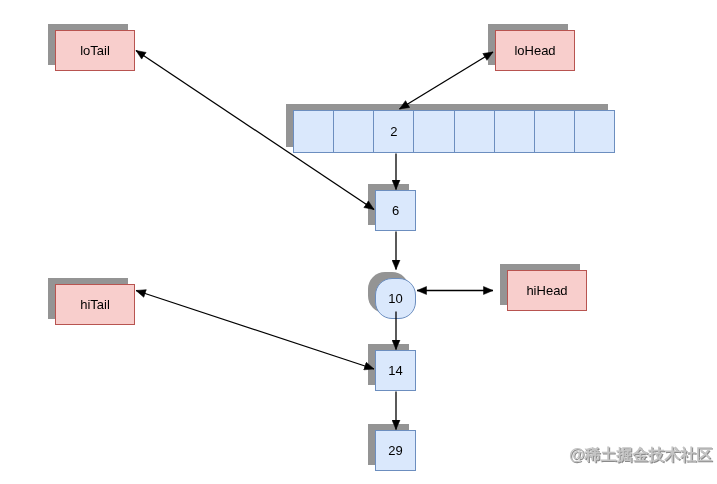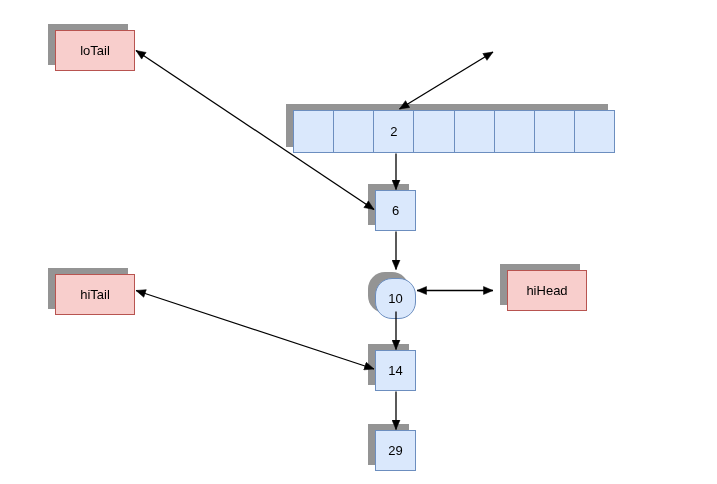--- a/index.html
+++ b/index.html
@@ -79,22 +79,25 @@
 </style>
 </head>
 <body>
 
 <div id="canvas">
 
   <div class="pointer-box shadowed" style="left:55px; top:30px;">
     <span>loTail</span>
   </div>
 
+  <div class="pointer-box shadowed" style="left:495px; top:30px;">
+    <span>loHead</span>
+  </div>
 
-  <div class="pointer-box shadowed" style="left:55px; top:274px;text-align:right;">
+  <div class="pointer-box shadowed" style="left:55px; top:284px;text-align:right;">
     <span>hiTail</span>
   </div>
 
   <div class="pointer-box shadowed" style="left:495px; top:270px;margin-left:12px;">
     <span>hiHead</span>
   </div>
 
   <div id="bucket-array" class="shadowed">
       <div class="array-cell">
         <span></span>
@@ -148,14 +151,15 @@
         <line x1="396" y1="231.5" x2="396" y2="269.5" stroke="#000000" stroke-width="1.3" marker-end="url(#arrow)"></line>
         <line x1="396" y1="311.5" x2="396" y2="349.5" stroke="#000000" stroke-width="1.3" marker-end="url(#arrow)"></line>
         <line x1="396" y1="391.5" x2="396" y2="429.5" stroke="#000000" stroke-width="1.3" marker-end="url(#arrow)"></line>
         <line x1="136" y1="50.5" x2="374" y2="209.5" stroke="#000000" stroke-width="1.3" marker-end="url(#arrow)" marker-start="url(#arrow)"></line>
         <line x1="493" y1="52" x2="399.5" y2="109" stroke="#000000" stroke-width="1.3" marker-end="url(#arrow)" marker-start="url(#arrow)"></line>
         <line x1="136" y1="290.5" x2="374" y2="369" stroke="#000000" stroke-width="1.3" marker-end="url(#arrow)" marker-start="url(#arrow)"></line>
         <line x1="493" y1="290.5" x2="417" y2="290.5" stroke="#000000" stroke-width="1.3" marker-end="url(#arrow)" marker-start="url(#arrow)"></line>
       </g>
   </svg>
 
+  <div id="watermark">@稀土掘金技术社区</div>
 
 </div>
 
 </body></html>

